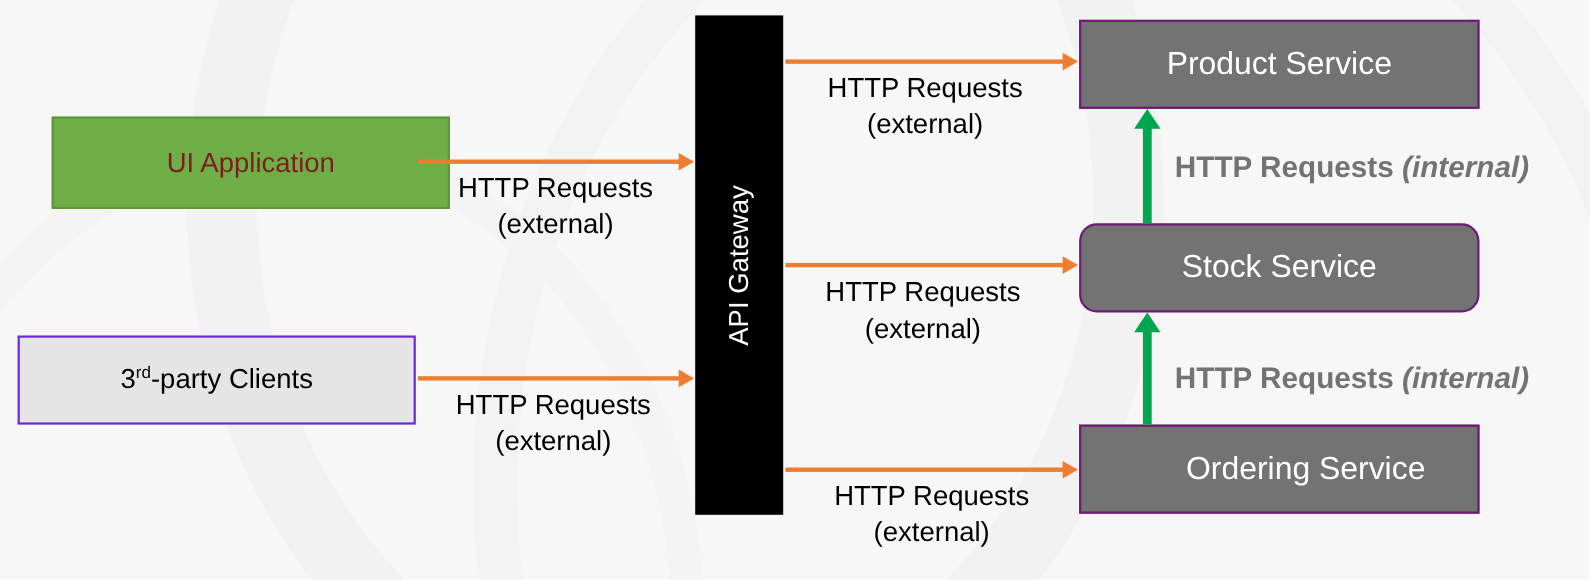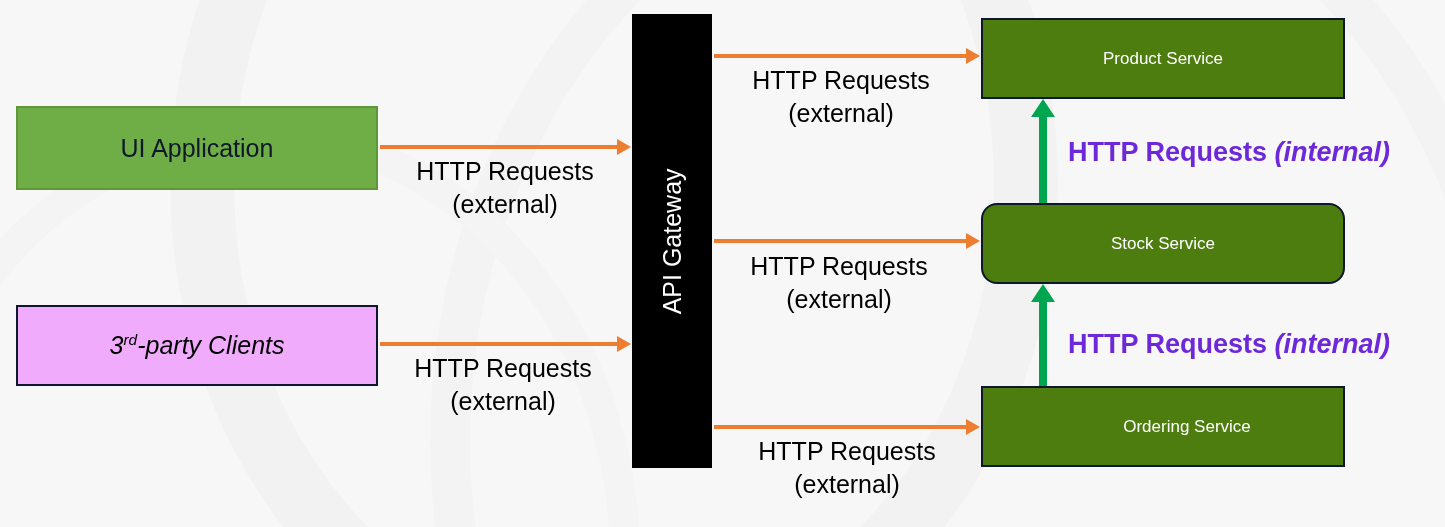--- a/index.html
+++ b/index.html
@@ -35,35 +35,35 @@
     align-items: center;
     justify-content: center;
     text-align: center;
     line-height: 1.15;
   }
   .node-label { display: block; }
 
   .node.green {
     background: #6fae46;
     border: 2px solid #5e9639;
-    color: #0f172a;
-    font-size: 25px;
+    color: #7f1d1d;
+    font-size: 25px;
+    margin-left: 31px;
   }
   .node.gray {
-    background: #f0abfc;
-    border: 2px solid #0f172a;
+    background: #e5e5e5;
+    border: 2px solid #6d28d9;
     color: #000000;
     font-size: 25px;
-    font-style: italic;
   }
   .node.blue {
-    background: #4d7c0f;
-    border: 2px solid #0f172a;
+    background: #737373;
+    border: 2px solid #701a75;
     color: #ffffff;
-    font-size: 17px;
+    font-size: 29px;
   }
   .node.black {
     background: #000000;
     border: none;
     color: #ffffff;
     font-size: 25px;
   }
   .node.black .node-label {
     transform: rotate(-90deg);
     white-space: nowrap;
@@ -109,21 +109,21 @@
     color: #000000;
     font-size: 25px;
     line-height: 1.32;
     white-space: nowrap;
   }
   .edge-label .line2 { display: block; }
   .edge-label .line1 { display: block; }
 
   .internal-label {
     position: absolute;
-    color: #6d28d9;
+    color: #737373;
     font-size: 27px;
     font-weight: bold;
     white-space: nowrap;
     line-height: 1;
   }
   .internal-label .paren { font-style: italic; font-weight: bold; }
 </style>
 </head>
 <body>
 

